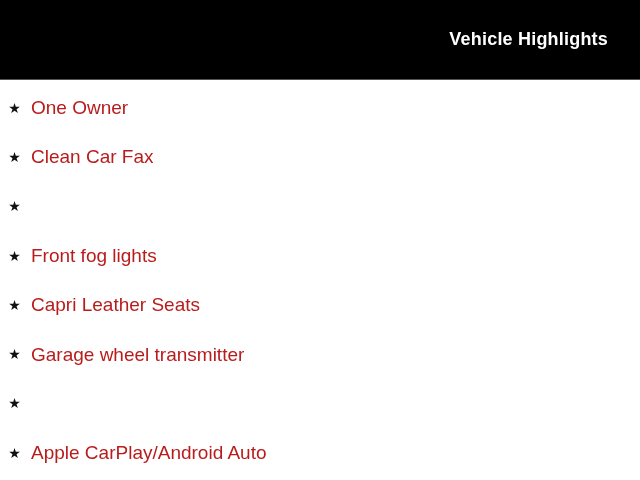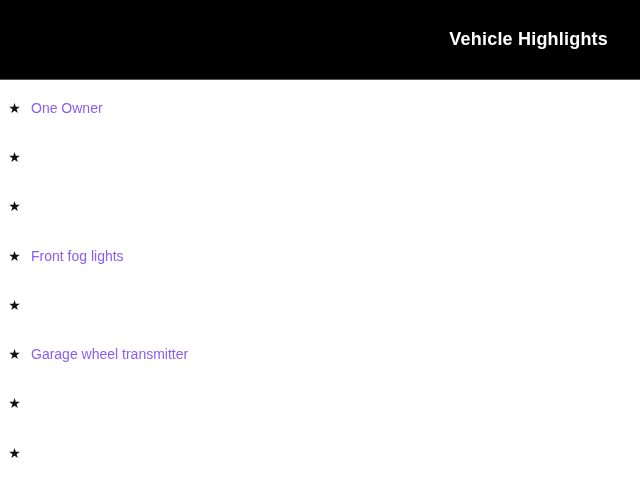--- a/index.html
+++ b/index.html
@@ -51,57 +51,60 @@
   .star-icon {
     font-size: 14px;
     line-height: 1;
     color: #111111;
     width: 15px;
     text-align: center;
     margin-right: 9px;
     flex: 0 0 auto;
   }
   .item-label {
-    font-size: 14px;
-    color: #8b5cf6;
+    font-size: 19px;
+    color: #b91c1c;
     line-height: 1;
   }
 </style>
 </head>
 <body>
 
 <div class="page">
 
   <div class="header-bar">
     <span class="header-title">Vehicle Highlights</span>
   </div>
 
   <ul class="highlights-list">
     <li class="list-item">
       <span class="star-icon">★</span>
       <span class="item-label">One Owner</span>
     </li>
     <li class="list-item">
       <span class="star-icon">★</span>
+      <span class="item-label">Clean Car Fax</span>
     </li>
     <li class="list-item">
       <span class="star-icon">★</span>
     </li>
     <li class="list-item">
       <span class="star-icon">★</span>
       <span class="item-label">Front fog lights</span>
     </li>
     <li class="list-item">
       <span class="star-icon">★</span>
+      <span class="item-label">Capri Leather Seats</span>
     </li>
     <li class="list-item">
       <span class="star-icon">★</span>
       <span class="item-label">Garage wheel transmitter</span>
     </li>
     <li class="list-item">
       <span class="star-icon">★</span>
     </li>
     <li class="list-item">
       <span class="star-icon">★</span>
+      <span class="item-label">Apple CarPlay/Android Auto</span>
     </li>
   </ul>
 
 </div>
 
 </body></html>

